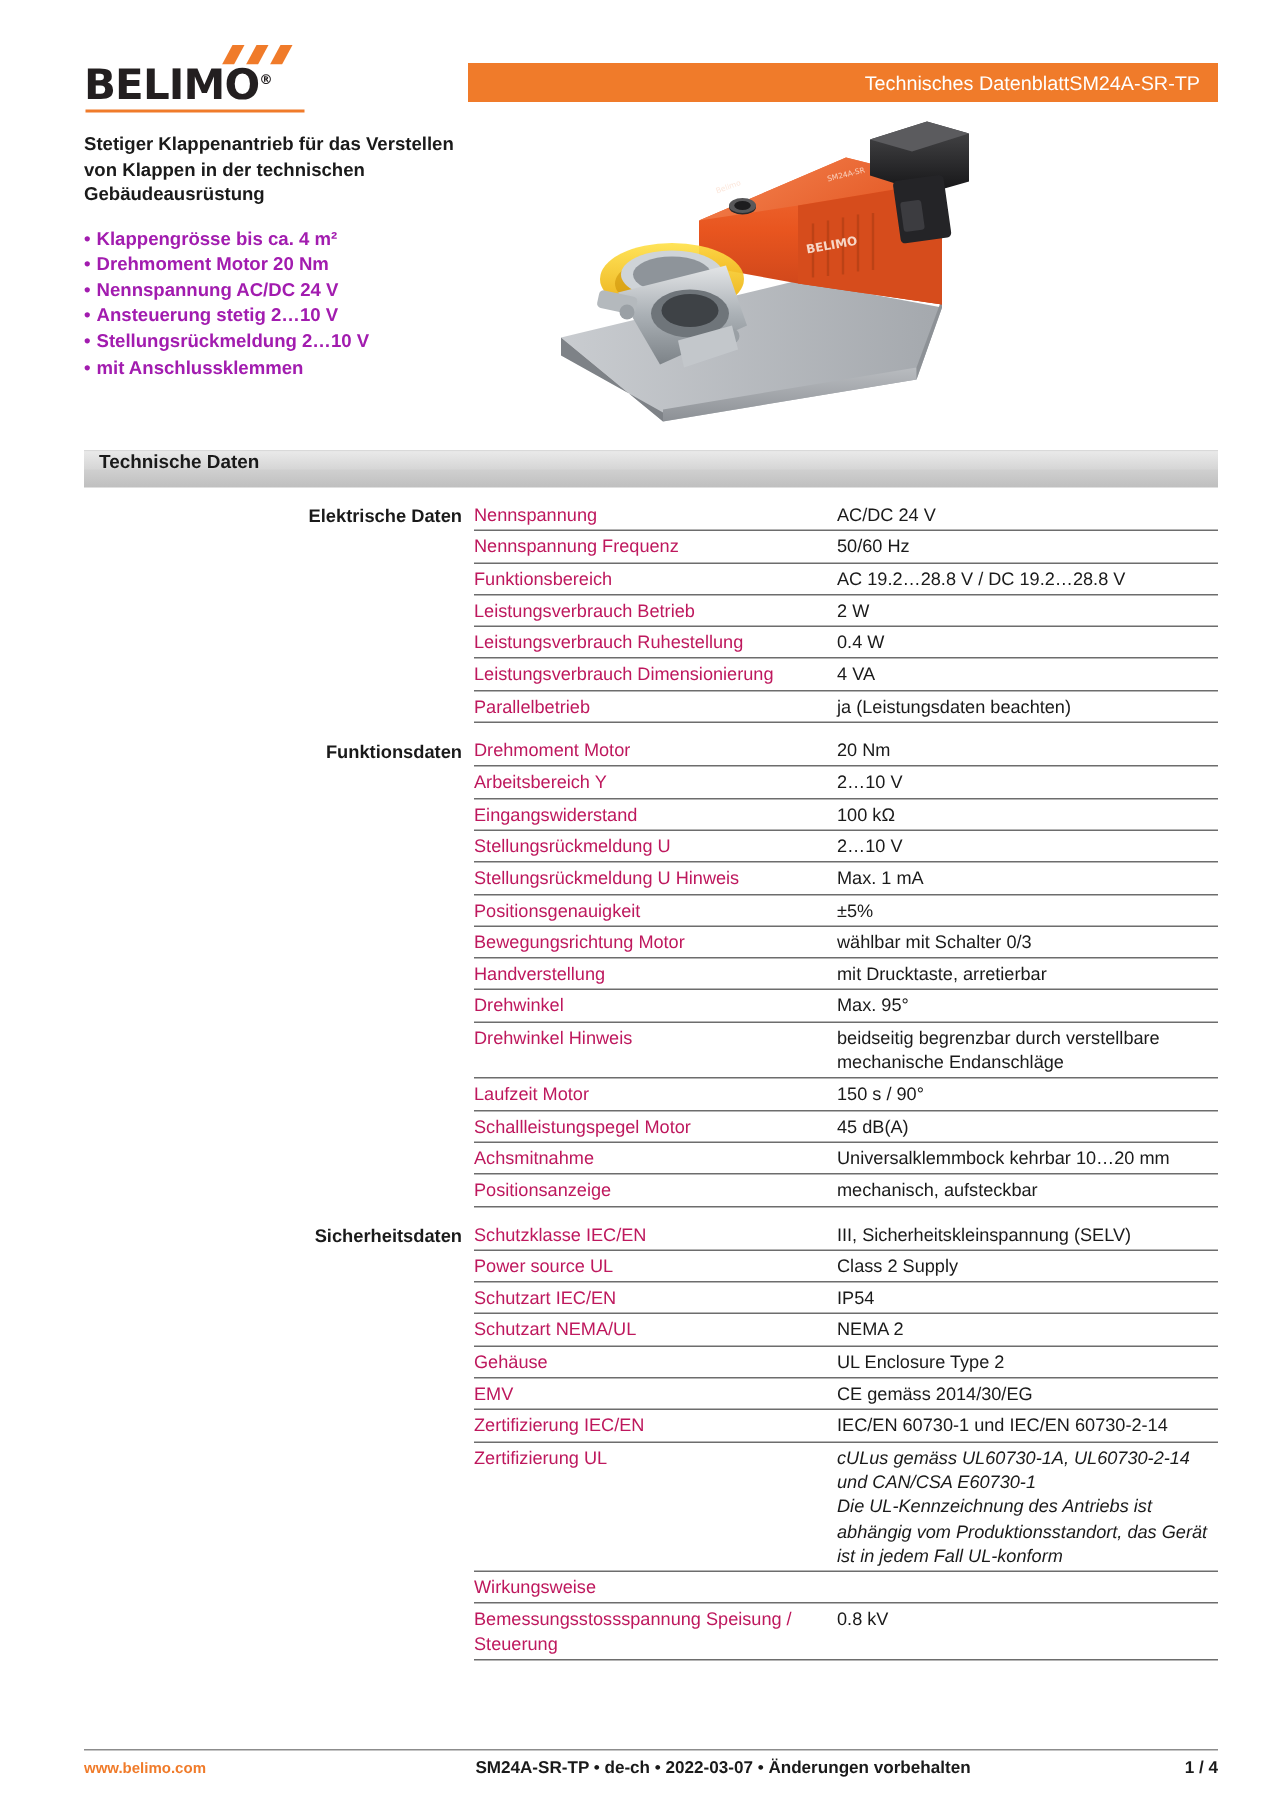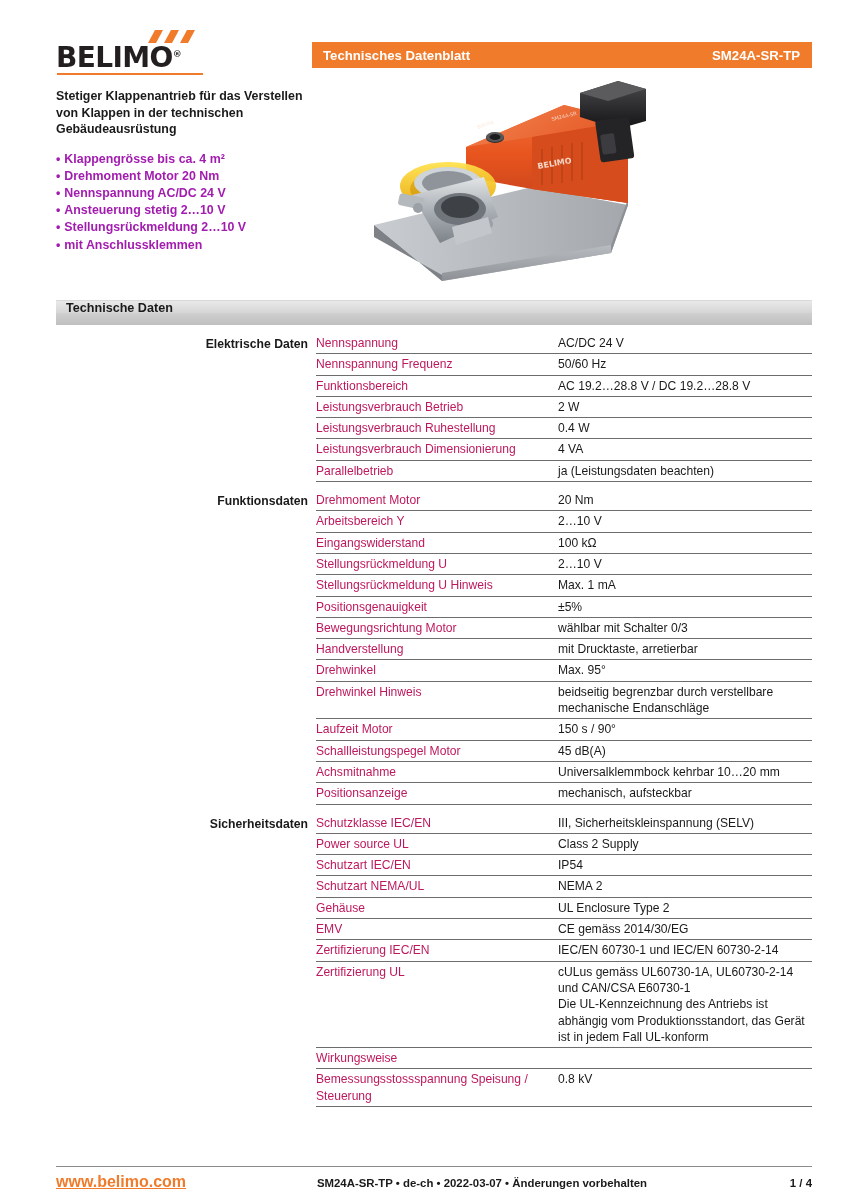--- a/index.html
+++ b/index.html
@@ -102,24 +102,24 @@
   
   .title-bar {
     position: absolute;
     left: 256px;
     top: 12px;
     width: 500px;
     height: 26px;
     background: #f07b2a;
     color: #ffffff;
     font-size: 13.2px;
-    font-weight: bold;
+    font-weight: normal;
     display: flex;
     align-items: center;
-    justify-content: space-between;
+    justify-content: flex-end;
     box-sizing: border-box;
     padding: 0 12px 0 11px;
   }
 
   
   .product-photo {
     position: absolute;
     left: 300px;
     top: 47px;
     width: 290px;
@@ -190,40 +190,40 @@
     box-sizing: border-box;
   }
   .row .v {
     flex: 1 1 auto;
     font-size: 12.1px;
     line-height: 16.3px;
     color: #1a1a1a;
   }
   .row .v .sub {
     display: block;
+    font-style: italic;
   }
 
   
   .footer {
     position: absolute;
     left: 56px;
     top: 1166px;
     width: 756px;
     border-top: 1px solid #8c8c8c;
     padding-top: 6px;
     display: flex;
     align-items: baseline;
     font-size: 11.6px;
   }
   .footer-left {
     width: 200px;
     color: #f07b2a;
     font-weight: bold;
-    font-size: 16px;
-    text-decoration: underline;
+    font-size: 10px;
   }
   .footer-center {
     flex: 1 1 auto;
     text-align: center;
     color: #1a1a1a;
     font-weight: bold;
     font-size: 11.4px;
     margin-left: -44px;
   }
   .footer-right {

